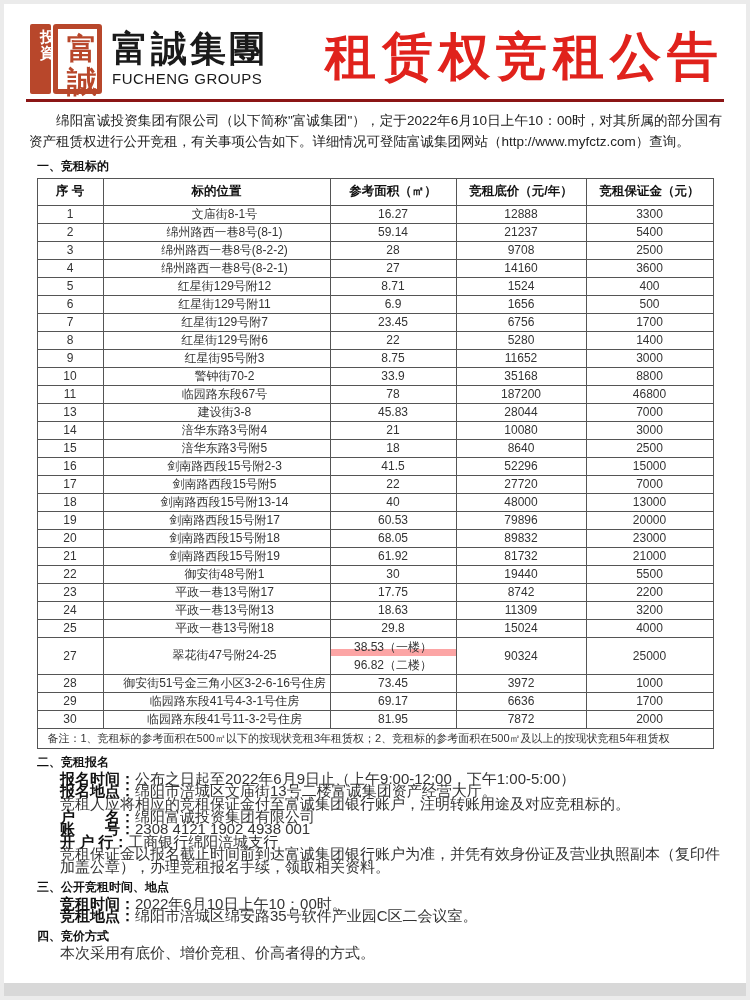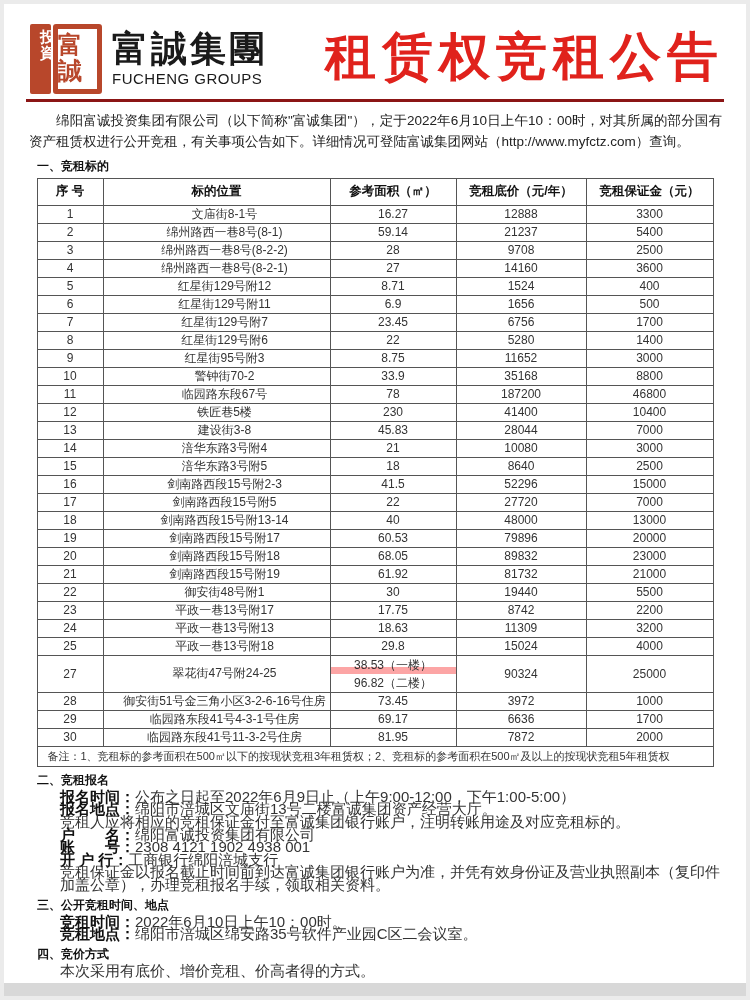--- a/index.html
+++ b/index.html
@@ -16,21 +16,21 @@
   .header { display:flex; align-items:flex-start; padding:0 2px; }
   .logo { display:flex; align-items:center; }
   .seal { display:flex; align-items:stretch; margin:4px 10px 0 4px; height:70px; }
   .seal-left {
     width:21px; background:#b8472b; color:#fff; font-weight:bold;
     font-size:15px; line-height:1.08; text-align:center; padding-top:5px;
     word-break:break-all; border-radius:2px;padding-left:10px;
   }
   .seal-right {
     width:49px; border:5px solid #b8472b; color:#b8472b; margin-left:2px;
-    font-weight:bold; font-size:24px; line-height:1.1; text-align:left;
+    font-weight:bold; font-size:30px; line-height:1.1; text-align:right;
     word-break:break-all; padding-top:3px; border-radius:3px; background:#fff;
     font-family:"DejaVu Serif","Liberation Serif",serif;
   }
   .company { margin-top:2px; }
   .company-cn {
     font-family:"DejaVu Serif","Liberation Serif",serif;
     font-size:36px; font-weight:bold; color:#1a1a1a; letter-spacing:3px; line-height:1.1;
   }
   .company-en { font-size:15px; font-weight:normal; color:#1a1a1a; letter-spacing:0.5px; margin-top:1px; }
   .doc-title {
@@ -181,27 +181,20 @@
             <td class="">8800</td>
           </tr>
           <tr>
             <td class="">11</td>
             <td class="loc">临园路东段67号</td>
             <td class="">78</td>
             <td class="">187200</td>
             <td class="">46800</td>
           </tr>
           <tr>
-            <td class="">12</td>
-            <td class="loc">铁匠巷5楼</td>
-            <td class="">230</td>
-            <td class="">41400</td>
-            <td class="">10400</td>
-          </tr>
-          <tr>
             <td class="">13</td>
             <td class="loc">建设街3-8</td>
             <td class="">45.83</td>
             <td class="">28044</td>
             <td class="">7000</td>
           </tr>
           <tr>
             <td class="">14</td>
             <td class="loc">涪华东路3号附4</td>
             <td class="">21</td>

